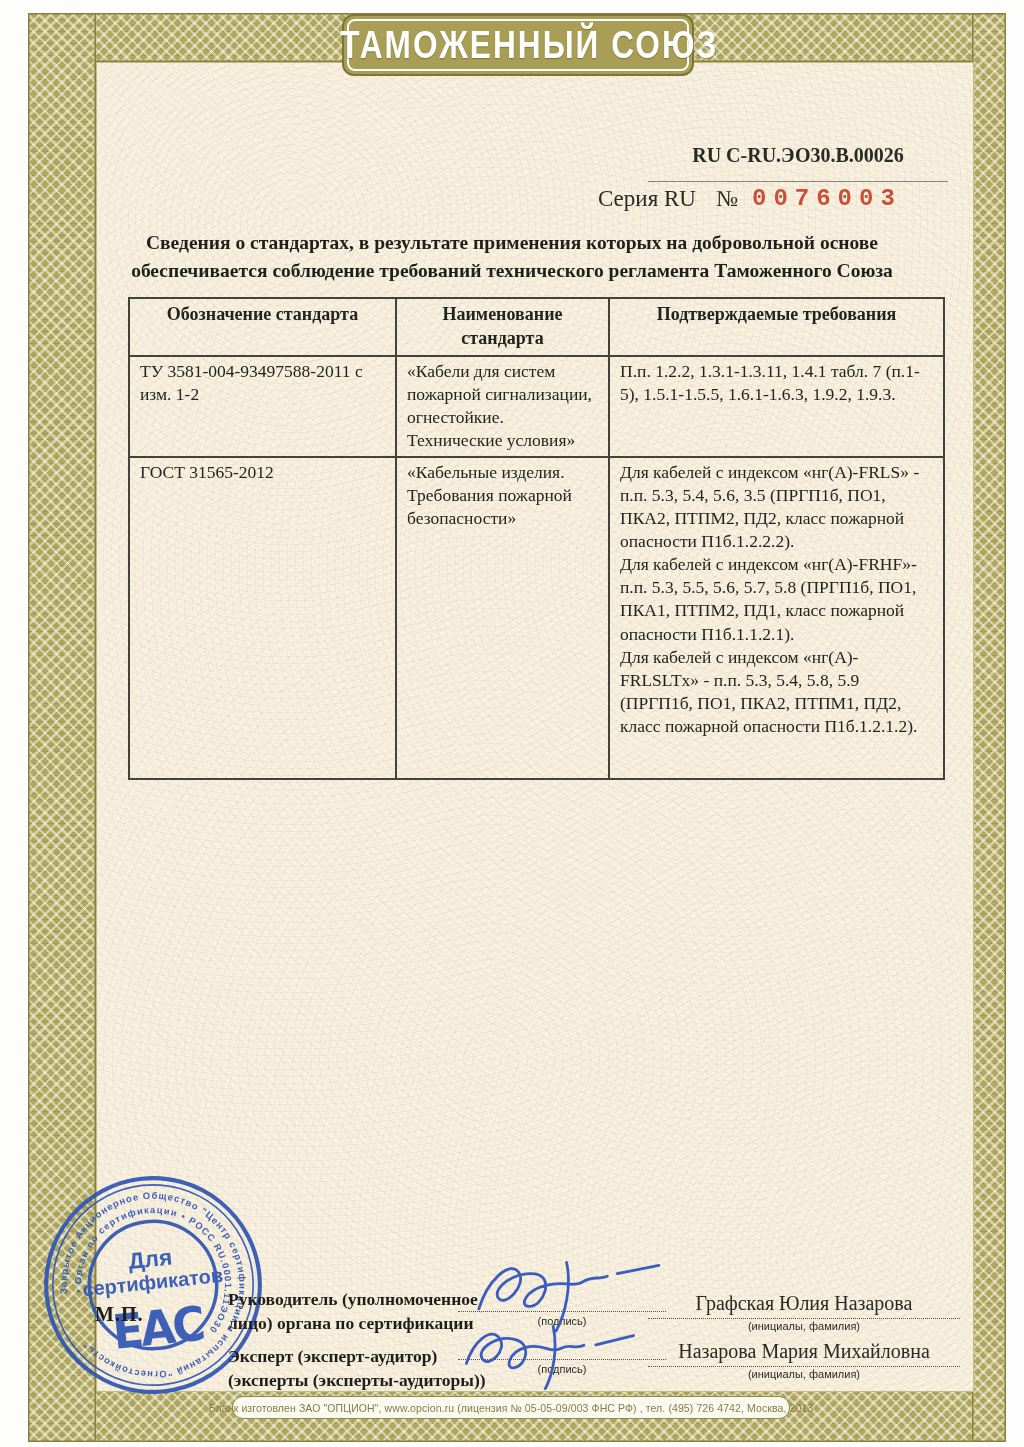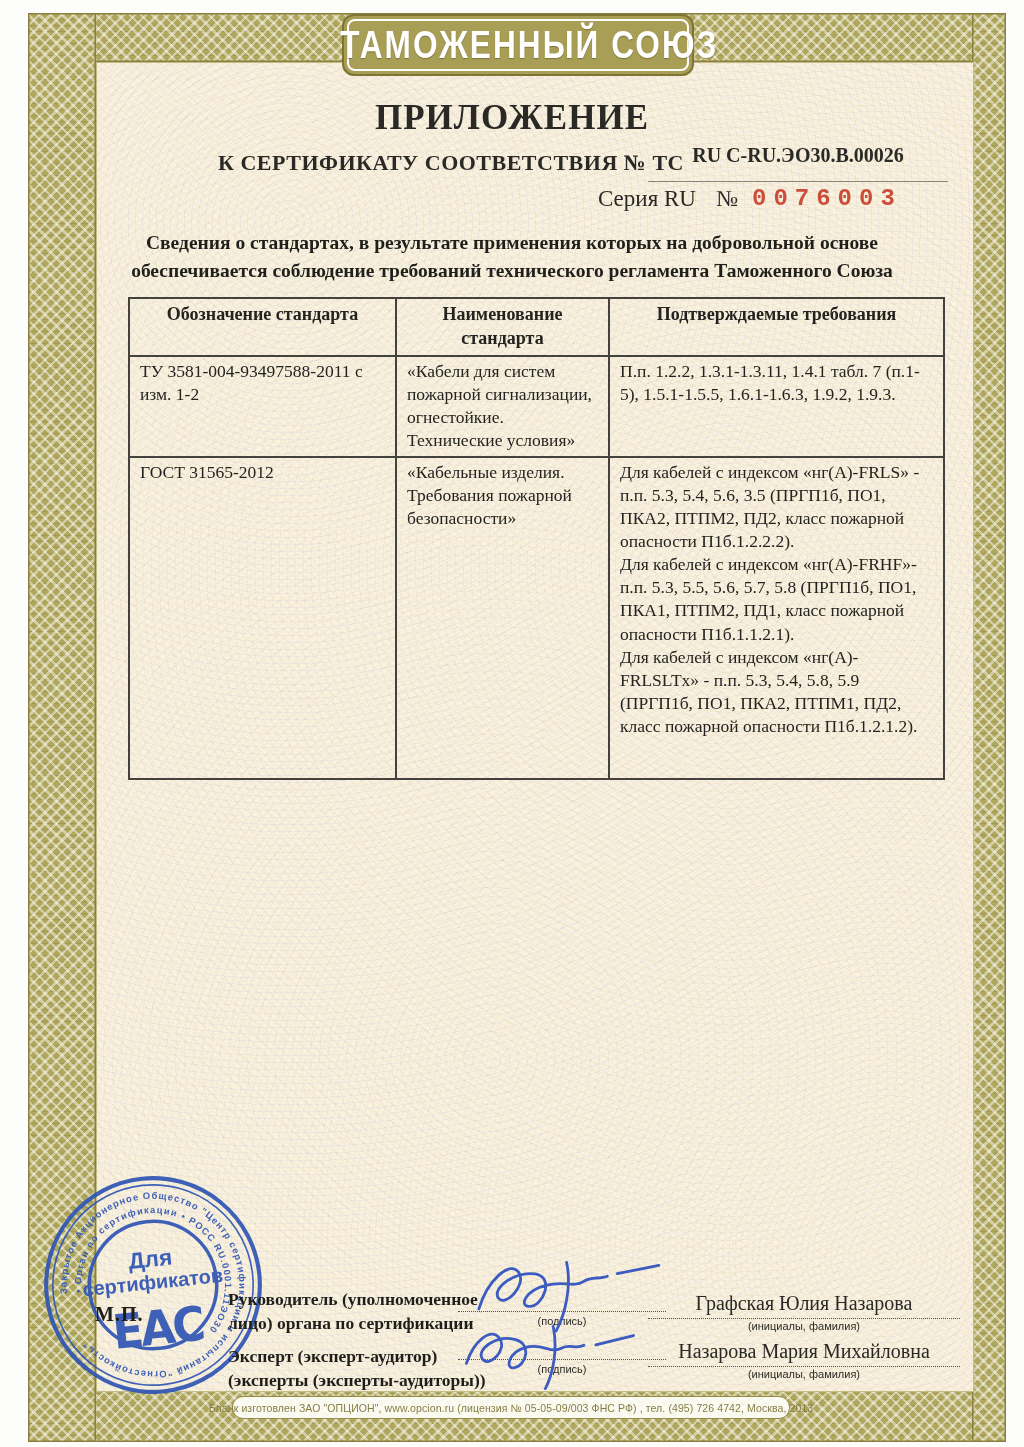--- a/index.html
+++ b/index.html
@@ -163,22 +163,20 @@
   <div class="band band-bottom"></div>
   <div class="band band-left"></div>
   <div class="band band-right"></div>
   <div class="inner-bg"></div>
 
   <div class="banner">
     <div class="banner-inner"></div>
     <div class="banner-text">ТАМОЖЕННЫЙ СОЮЗ</div>
   </div>
 
-  <div class="title">ПРИЛОЖЕНИЕ</div>
-  <div class="subtitle">К СЕРТИФИКАТУ СООТВЕТСТВИЯ  № ТС</div>
   <div class="cert-number">RU C-RU.ЭО30.В.00026</div>
   <div class="cert-underline"></div>
   <div class="series-label">Серия RU</div>
   <div class="no-sign">№</div>
   <div class="serial">0076003</div>
 
   <div class="intro">
     <div>Сведения о стандартах, в результате применения которых на добровольной основе</div>
     <div>обеспечивается соблюдение требований технического регламента Таможенного Союза</div>
   </div>

